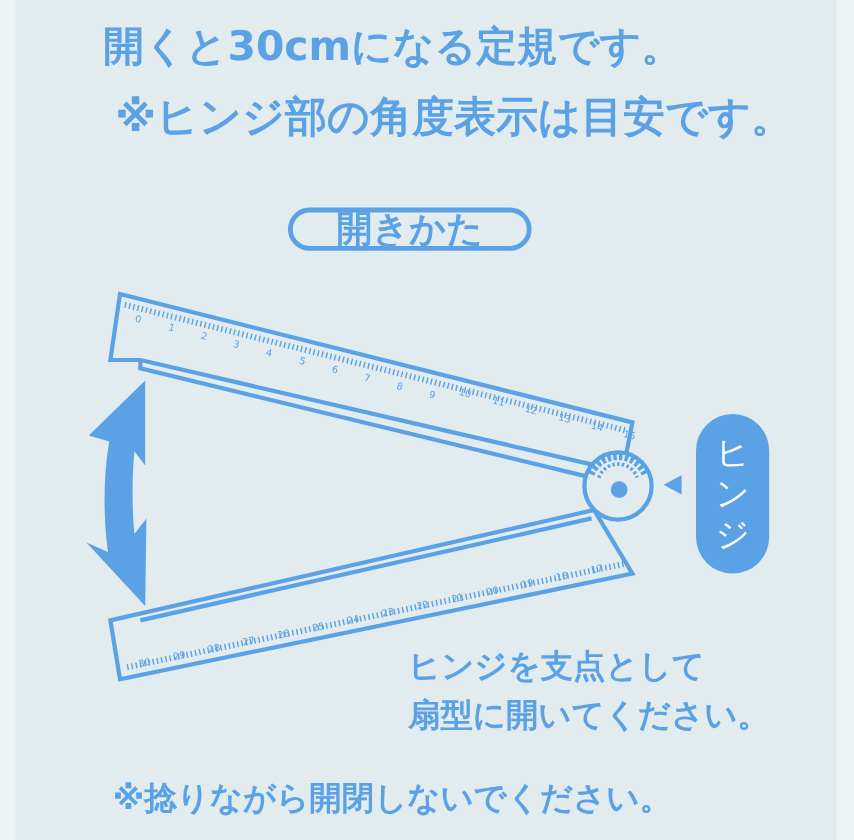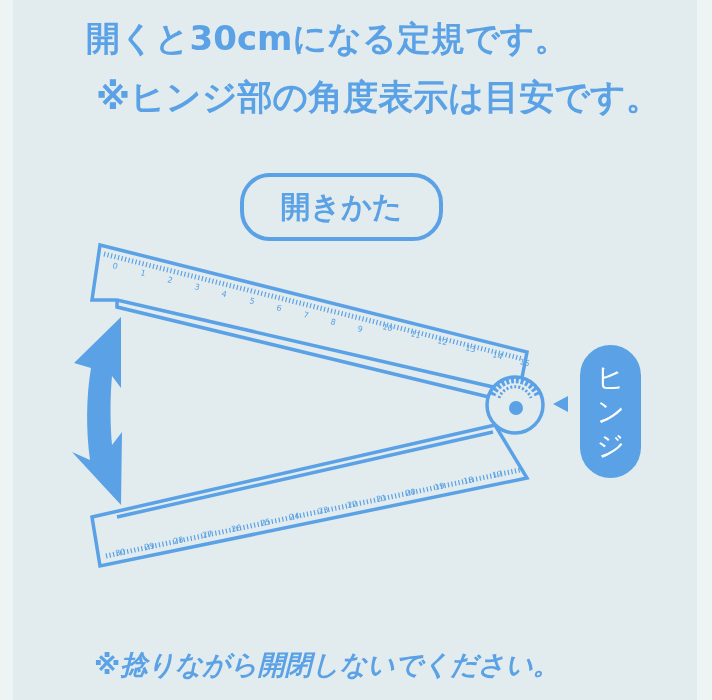--- a/index.html
+++ b/index.html
@@ -1,24 +1,24 @@
 <!DOCTYPE html>
 <html><head>
 <meta charset="utf-8">
 <style>
   html,body{margin:0;padding:0;}
   body{width:712px;height:700px;background:#eef3f4;position:relative;overflow:hidden;font-family:"DejaVu Sans","Liberation Sans",sans-serif;}
   .panel{position:absolute;left:13px;top:0;width:684px;height:700px;background:#e2ecee;}
   .txt{position:absolute;color:#5aa1e6;white-space:nowrap;font-weight:bold;}
   .title{left:86px;top:16px;font-size:34px;letter-spacing:0px;}
   .note1{left:96px;top:74px;font-size:35px;}
-  .pill-label{position:absolute;left:240px;top:173px;width:203px;height:68px;border:4px solid #5aa1e6;border-radius:30px;box-sizing:border-box;display:flex;align-items:center;justify-content:center;color:#5aa1e6;font-size:30px;font-weight:bold;}
+  .pill-label{position:absolute;left:240px;top:173px;width:203px;height:36px;border:4px solid #5aa1e6;border-radius:30px;box-sizing:border-box;display:flex;align-items:center;justify-content:center;color:#5aa1e6;font-size:30px;font-weight:bold;}
   .hinge-pill{position:absolute;left:580px;top:345px;width:61px;height:133px;background:#5aa1e6;border-radius:31px;display:flex;flex-direction:column;align-items:center;justify-content:center;color:#ffffff;font-size:28px;line-height:34px;}
   .instr{left:340px;top:535px;font-size:27px;line-height:41px;}
-  .note2{left:94px;top:647px;font-size:27px;font-style:italic;}
+  .note2{left:94px;top:647px;font-size:27px;}
   svg{position:absolute;left:0;top:0;}
 </style>
 </head>
 <body>
 
 <div class="panel"></div>
 
 <div class="txt title">開くと30cmになる定規です。</div>
 <div class="txt note1">※ヒンジ部の角度表示は目安です。</div>
 
@@ -90,15 +90,17 @@
   <path fill="#5aa1e6" d="M121,317 L121,388 L112,376 C110,396 110,426 112,445 L122,432 L121,505 L72,452 L90,460 C86,430 86,398 91,368 L74,363 Z"></path>
 </svg>
 
 <div class="hinge-pill">
   <span>ヒ</span>
   <span>ン</span>
   <span>ジ</span>
 </div>
 
 <div class="txt instr">
+  <div>ヒンジを支点として</div>
+  <div>扇型に開いてください。</div>
 </div>
 
 <div class="txt note2">※捻りながら開閉しないでください。</div>
 
 </body></html>

